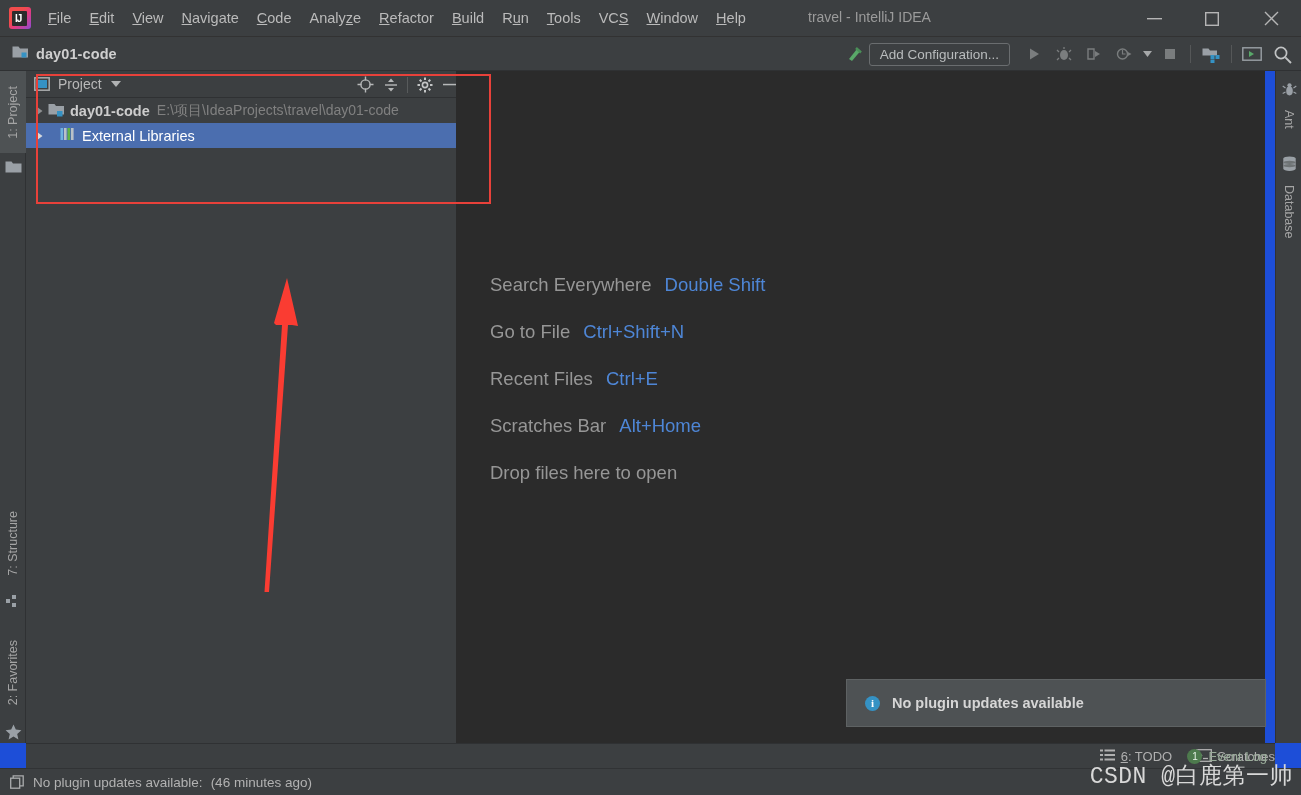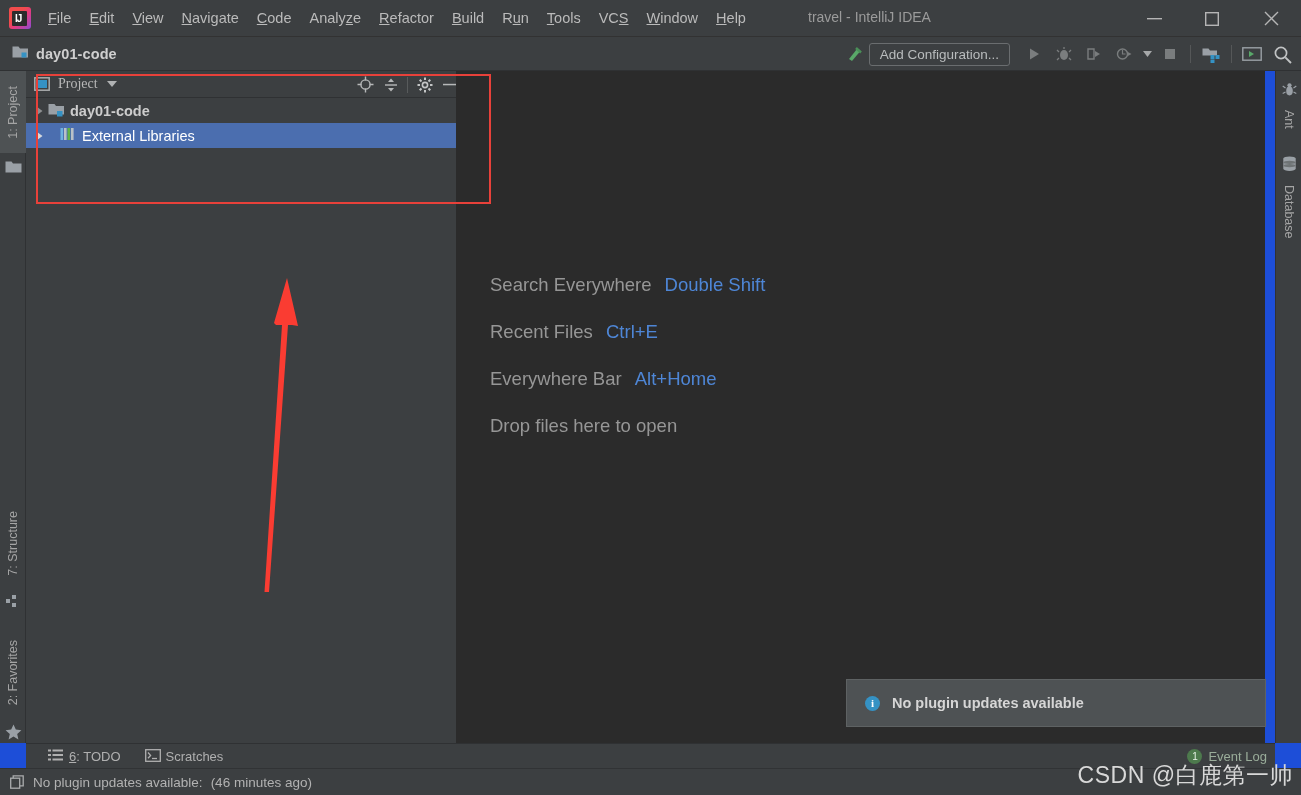--- a/index.html
+++ b/index.html
@@ -66,21 +66,21 @@
     position:absolute; right:0; top:71px; width:26px; height:672px;
     background:#3c3f41; border-left:1px solid #2f3133;
   }
   .vlabel-r { writing-mode: vertical-rl; text-orientation: mixed;
             font-size:12.5px; color:#a5a5a5; white-space:nowrap; }
 
   
   .proj-panel { position:absolute; left:26px; top:71px; width:440px; height:672px; background:#3c3f41; }
   .proj-head { position:absolute; left:0; top:0; width:440px; height:27px; display:flex; align-items:center;
                border-bottom:1px solid #2f3133; }
-  .proj-head-title { color:#b8b8b8; font-size:14px; margin-left:8px;font-family:Liberation Serif, serif; }
+  .proj-head-title { color:#b8b8b8; font-size:14px; margin-left:8px; }
   .ph-icons { position:absolute; right:4px; top:0; height:27px; display:flex; align-items:center; }
   .ph-btn { width:25px; height:25px; display:flex; align-items:center; justify-content:center; }
   .ph-sep { width:1px; height:16px; background:#585b5c; margin:0 4px; }
   .tree { position:absolute; left:0; top:27px; width:440px; }
   .trow { height:25px; display:flex; align-items:center; position:relative; white-space:nowrap; }
   .trow.sel { background:#4b6eaf; }
   .twisty { width:18px; display:flex; align-items:center; justify-content:center; flex:none; }
   .tlabel { color:#bbbbbb; font-size:14.5px; }
   .tlabel.bold { font-weight:bold; color:#cdcdcd; }
   .tpath { color:#808080; font-size:14px; margin-left:7px; }
@@ -98,39 +98,39 @@
     position:absolute; left:846px; top:679px; width:420px; height:48px;
     background:#4e5254; border:1px solid #5e6263; display:flex; align-items:center;
   }
   .balloon-ico { width:15px;height:15px;border-radius:50%;background:#3592c4;margin-left:18px;margin-right:12px;
                  color:#fff;font-size:11px;font-weight:bold;display:flex;align-items:center;justify-content:center;
                  font-family:"Liberation Serif",serif; flex:none;}
   .balloon-txt { color:#d6d6d6; font-size:14.5px; font-weight:bold; }
 
   
   .twbar { position:absolute; left:26px; top:743px; width:1249px; height:25px; background:#3c3f41;
-           display:flex; align-items:center; border-top:1px solid #2f3133; }
+           display:flex; align-items:center; border-top:1px solid #2f3133;justify-content:flex-end; }
   .twbtn { display:flex; align-items:center; margin-left:14px; color:#b0b0b0; font-size:13px; }
   .twbtn .u { text-decoration: underline; }
   .twbtn-ico { width:15px;height:15px;margin-right:6px;flex:none;}
   .twright { position:absolute; right:8px; top:0; height:25px; display:flex; align-items:center; }
   .evtbadge { width:15px;height:15px;border-radius:50%;background:#4d7a4d;color:#e6f2e6;font-size:10px;
               display:flex;align-items:center;justify-content:center;margin-right:6px;}
   .evtlabel { color:#9aad9a; font-size:13px; }
 
   
   .statusbar { position:absolute; left:0; top:768px; width:1301px; height:27px; background:#3c3f41;
                border-top:1px solid #313335; display:flex; align-items:center; }
   .sb-ico { width:14px;height:14px;margin-left:10px;margin-right:9px;flex:none;}
   .sb-txt { color:#b2b2b2; font-size:13.5px; }
   .sb-time { color:#b2b2b2; font-size:13.5px; margin-left:8px; }
 
   
   .watermark { position:absolute; right:8px; top:760px; color:#d8d8d8; font-size:23px;
-               font-family:Liberation Sans, sans-serif; white-space:nowrap; letter-spacing:.5px; }
+               font-family:Liberation Mono, monospace; white-space:nowrap; letter-spacing:.5px; }
 
   
   .redbox { position:absolute; left:36px; top:74px; width:455px; height:130px;
             border:2px solid #e8413a; pointer-events:none; }
   .annot-arrow { position:absolute; left:250px; top:270px; width:60px; height:340px; pointer-events:none; }
 </style>
 </head>
 <body>
 
 <div id="app">
@@ -363,20 +363,21 @@
               <path d="M1.5 0.5 L7.5 5 L1.5 9.5 Z" fill="#8d8f90"></path>
             </svg>
         </span>
         <span class="ticon">
           <svg width="17" height="16" viewBox="0 0 17 16">
             <path d="M0.5 2 h6 l1.5 2 h8 v8.5 h-15.5 z" fill="#9aa0a6"></path>
             <rect x="9" y="9" width="5.5" height="5.5" fill="#3592c4"></rect>
           </svg>
         </span>
         <span class="tlabel bold">day01-code</span>
+        <span class="tpath">E:\项目\IdeaProjects\travel\day01-code</span>
       </div>
 
       <div class="trow sel" style="padding-left:4px;">
         <span class="twisty">
           <svg width="9" height="10" viewBox="0 0 9 10">
               <path d="M1.5 0.5 L7.5 5 L1.5 9.5 Z" fill="#d5d9de"></path>
             </svg>
         </span>
         <span style="width:12px;flex:none"></span>
         <span class="ticon">
@@ -393,25 +394,29 @@
     </div>
   </div>
 
   <div class="editor">
     <div class="hints">
       <div class="hintrow">
         <span>Search Everywhere</span>
         <span class="key">Double Shift</span>
       </div>
       <div class="hintrow">
+        <span>Go to File</span>
+        <span class="key">Ctrl+Shift+N</span>
+      </div>
+      <div class="hintrow">
         <span>Recent Files</span>
         <span class="key">Ctrl+E</span>
       </div>
       <div class="hintrow">
-        <span>Everywhere Bar</span>
+        <span>Scratches Bar</span>
         <span class="key">Alt+Home</span>
       </div>
       <div class="hintrow">
         <span>Drop files here to open</span>
       </div>
     </div>
   </div>
 
   <div class="balloon">
     <div class="balloon-ico">

